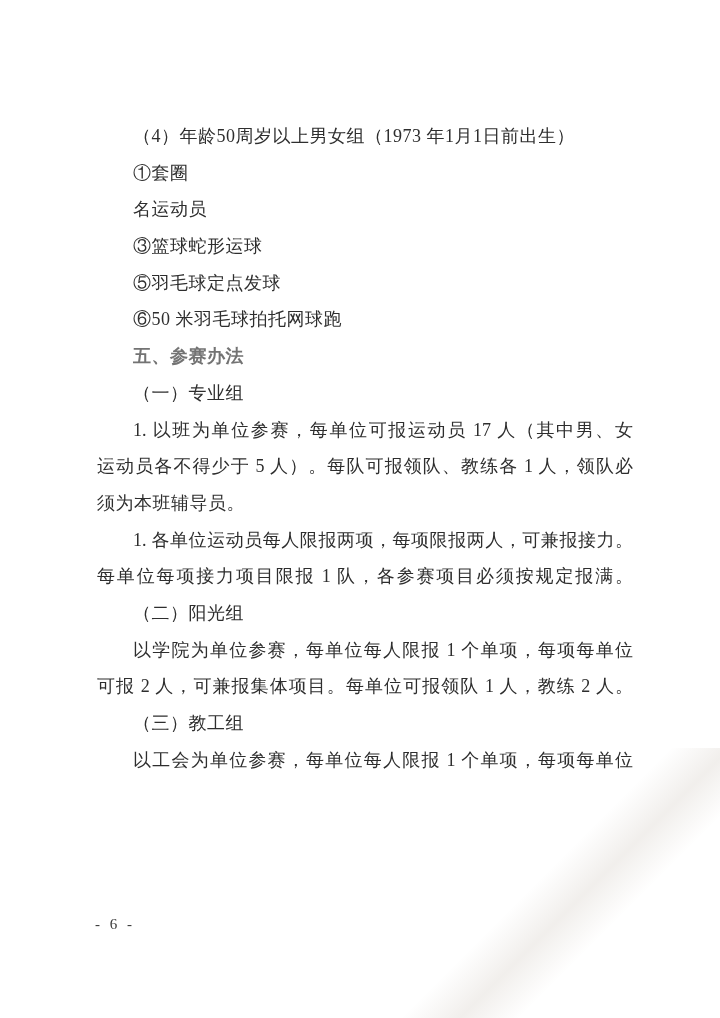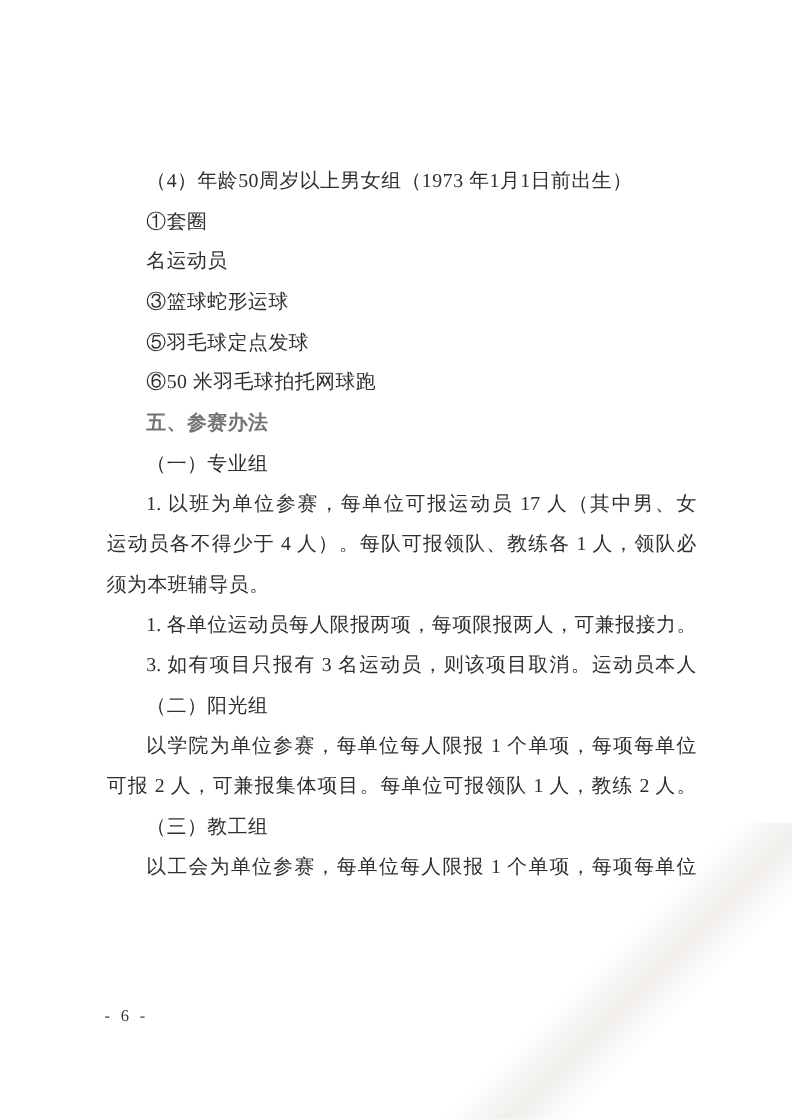--- a/index.html
+++ b/index.html
@@ -14,21 +14,20 @@
     background: #ffffff;
     overflow: hidden;
     font-family: "Liberation Serif", "DejaVu Serif", serif;
     color: #2e2e2e;
   }
   .content {
     position: absolute;
     left: 97px;
     top: 118px;
     width: 536px;
-    margin-top: 28px;
   }
   .line {
     height: 36.7px;
     line-height: 36.7px;
     font-size: 18px;
     letter-spacing: 0.5px;
     white-space: nowrap;
   }
   .line.indent {
     padding-left: 36px;
@@ -74,24 +73,24 @@
   <div class="content">
     <div class="line indent">（4）年龄50周岁以上男女组（1973 年1月1日前出生）</div>
     <div class="line indent">①套圈</div>
     <div class="line indent">名运动员</div>
     <div class="line indent">③篮球蛇形运球</div>
     <div class="line indent">⑤羽毛球定点发球</div>
     <div class="line indent">⑥50 米羽毛球拍托网球跑</div>
     <div class="line indent bold">五、参赛办法</div>
     <div class="line indent">（一）专业组</div>
     <div class="line indent fill">1. 以班为单位参赛，每单位可报运动员 17 人（其中男、女</div>
-    <div class="line fill">运动员各不得少于 4 人）。每队可报领队、教练各 1 人，领队必</div>
+    <div class="line fill">运动员各不得少于 5 人）。每队可报领队、教练各 1 人，领队必</div>
     <div class="line">须为本班辅导员。</div>
     <div class="line indent fill">1. 各单位运动员每人限报两项，每项限报两人，可兼报接力。</div>
-    <div class="line indent fill">3. 如有项目只报有 3 名运动员，则该项目取消。运动员本人</div>
+    <div class="line fill">每单位每项接力项目限报 1 队，各参赛项目必须按规定报满。</div>
     <div class="line indent">（二）阳光组</div>
     <div class="line indent fill">以学院为单位参赛，每单位每人限报 1 个单项，每项每单位</div>
     <div class="line fill">可报 2 人，可兼报集体项目。每单位可报领队 1 人，教练 2 人。</div>
     <div class="line indent">（三）教工组</div>
     <div class="line indent fill">以工会为单位参赛，每单位每人限报 1 个单项，每项每单位</div>
   </div>
 
   <div class="page-number">- 6 -</div>
   <div class="crease"></div>
 </div>

